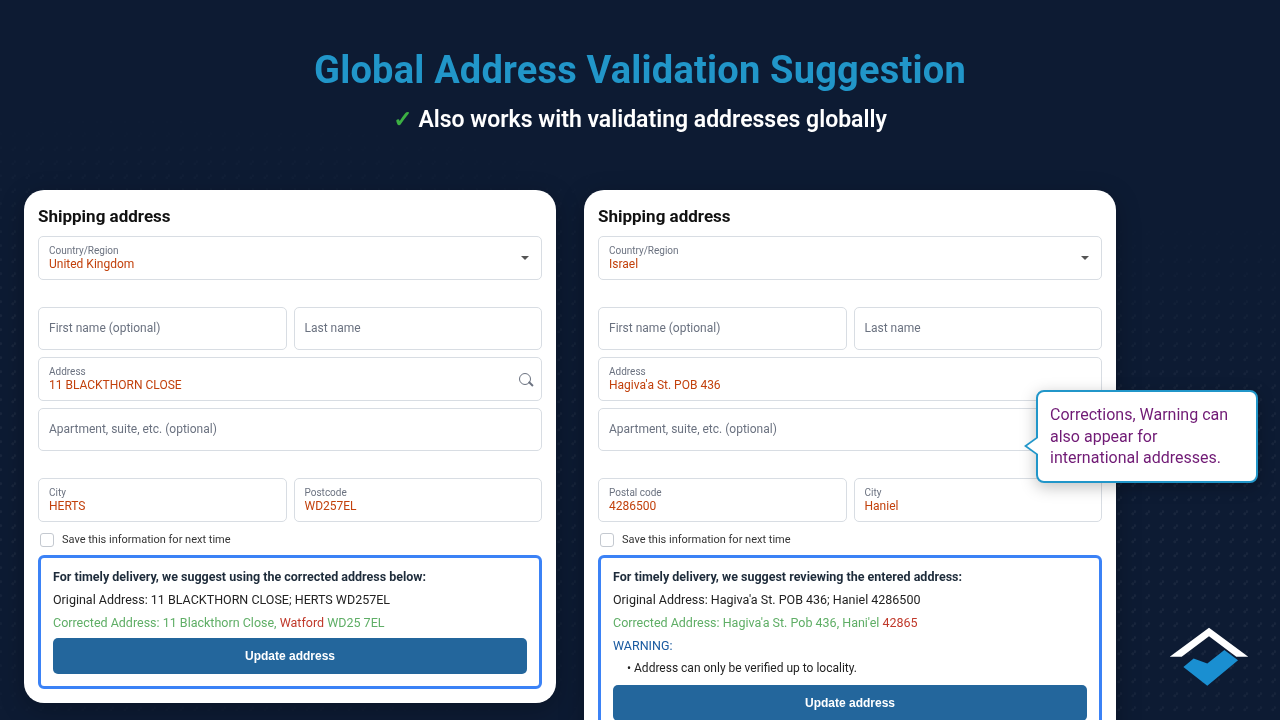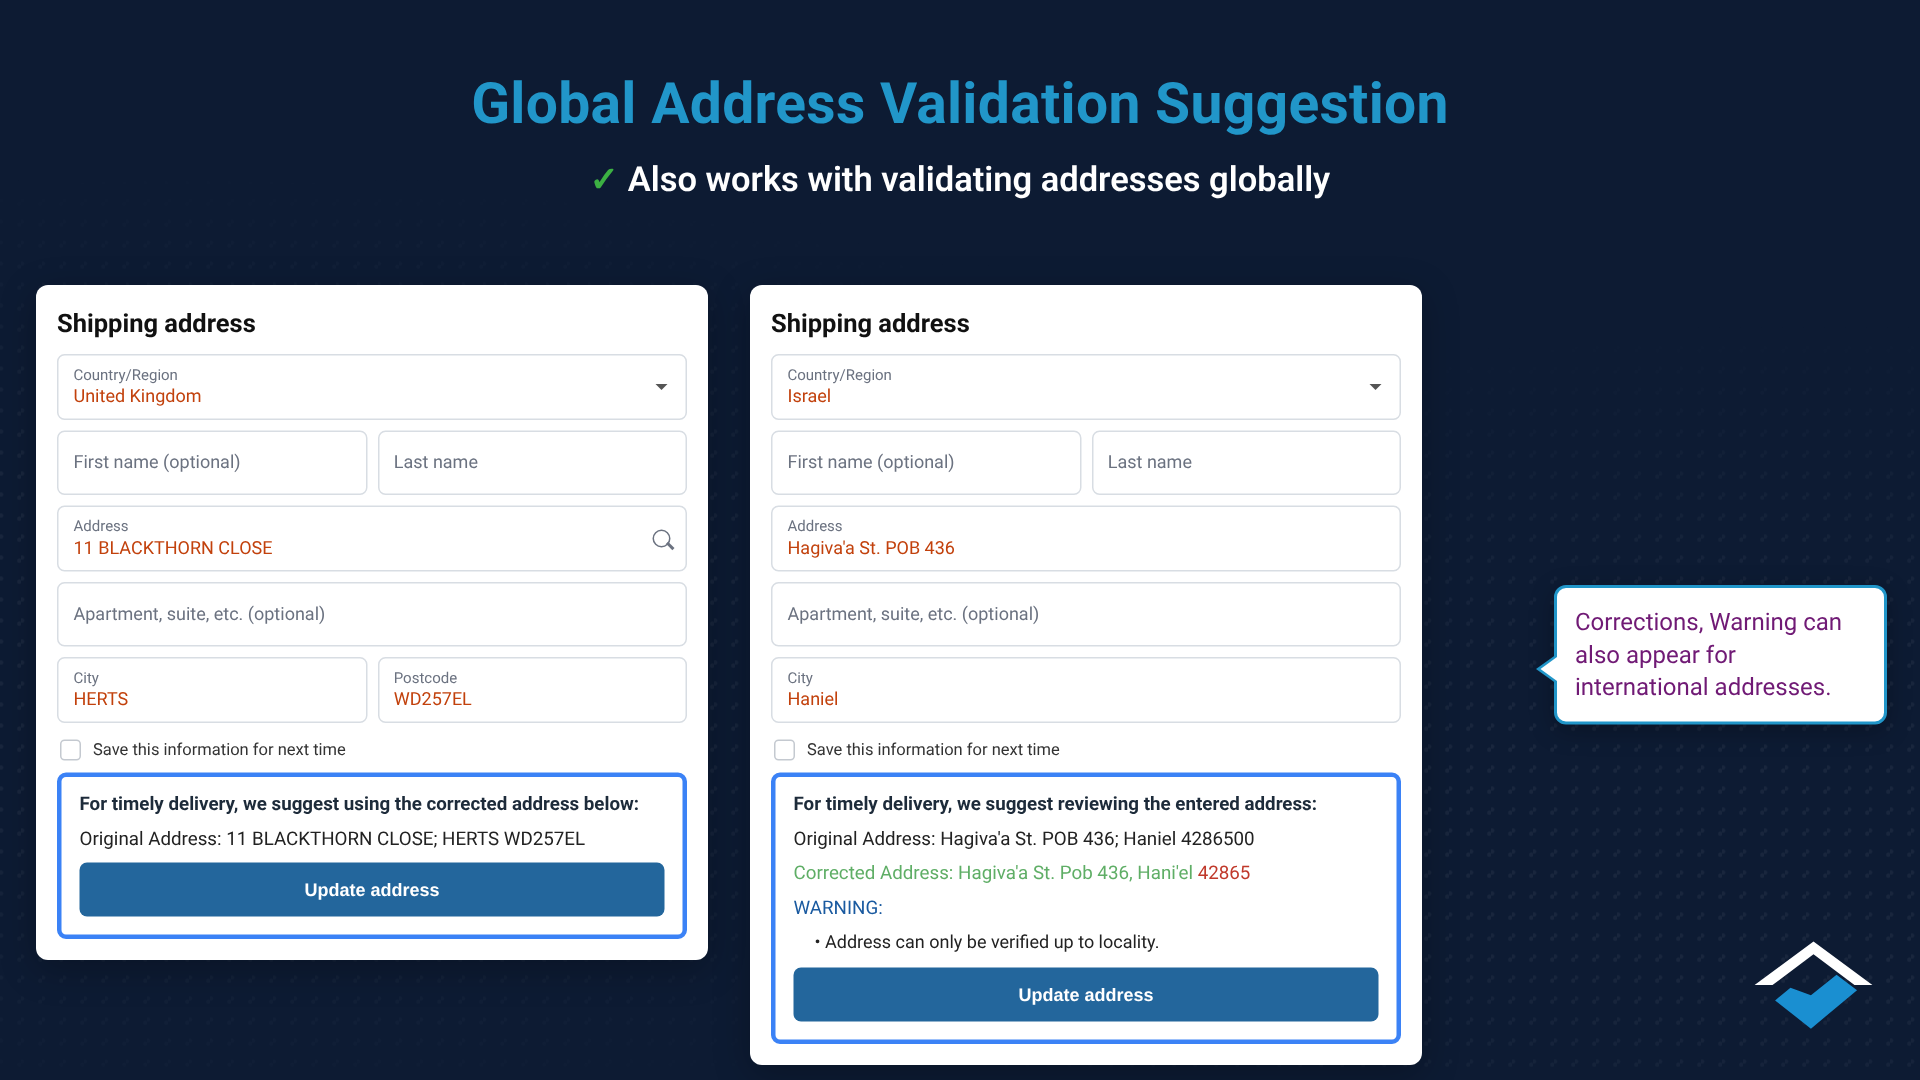--- a/index.html
+++ b/index.html
@@ -42,23 +42,23 @@
   }
   .cards {
     position: absolute;
     top: 190px;
     left: 24px;
     display: flex;
     gap: 28px;
     align-items: flex-start;
   }
   .card {
-    width: 448px;
+    width: 532px;
     background: #fff;
-    border-radius: 8px;
+    border-radius: 20px;
     box-shadow: 0 6px 24px rgba(0,0,0,.25);
     padding: 16px 14px 14px;
     color: #222;
   }
   .card-title {
     font-size: 17px;
     font-weight: 700;
     margin-bottom: 10px;
     color: #111;
   }
@@ -99,21 +99,21 @@
   }
   .field .mag {
     position: absolute; right: 10px; top: 50%; transform: translateY(-50%);
     width: 12px; height: 12px; border: 1.5px solid #6b7280; border-radius: 50%;
   }
   .field .mag::after {
     content: ""; position: absolute; width: 6px; height: 1.5px; background: #6b7280;
     transform: rotate(45deg); right: -4px; bottom: -1px;
   }
   .row2 { display: flex; gap: 7px; }
-  .row2 > .field { flex: 1; }
+  .row2 > .field { flex: 1; margin-top: 20px; }
   .save-row {
     display: flex; align-items: center; gap: 8px;
     font-size: 11px; color: #333; margin: 4px 0 8px 2px;
   }
   .save-row .cbx {
     width: 14px; height: 14px; border: 1px solid #c4c9d0; border-radius: 3px; background: #fff;
   }
   .suggest {
     border: 3px solid #3b82f6;
     border-radius: 6px;
@@ -225,20 +225,24 @@
       <span class="cbx"></span>
       <span>Save this information for next time</span>
     </div>
 
     <div class="suggest">
       <div class="head">For timely delivery, we suggest using the corrected address below:</div>
       <div class="line">
         <span>Original Address:</span>
         <span>11 BLACKTHORN CLOSE; HERTS WD257EL</span>
       </div>
+      <div class="line corrected-line">
+        <span class="clabel">Corrected Address:</span>
+        <span>11 Blackthorn Close, </span><span class="added">Watford</span><span> WD25 7EL</span>
+      </div>
       <button class="btn">Update address</button>
     </div>
   </div>
 
   <div class="card">
     <div class="card-title">Shipping address</div>
 
     <div class="field select">
       <div class="mini-label">Country/Region</div>
       <div class="value">Israel</div>
@@ -256,20 +260,24 @@
     <div class="field">
       <div class="mini-label">Address</div>
       <div class="value">Hagiva'a St. POB 436</div>
     </div>
 
     <div class="field placeholder">
       <div class="value">Apartment, suite, etc. (optional)</div>
     </div>
 
     <div class="row2">
+      <div class="field">
+        <div class="mini-label">Postal code</div>
+        <div class="value">4286500</div>
+      </div>
       <div class="field">
         <div class="mini-label">City</div>
         <div class="value">Haniel</div>
       </div>
     </div>
 
     <div class="save-row">
       <span class="cbx"></span>
       <span>Save this information for next time</span>
     </div>

